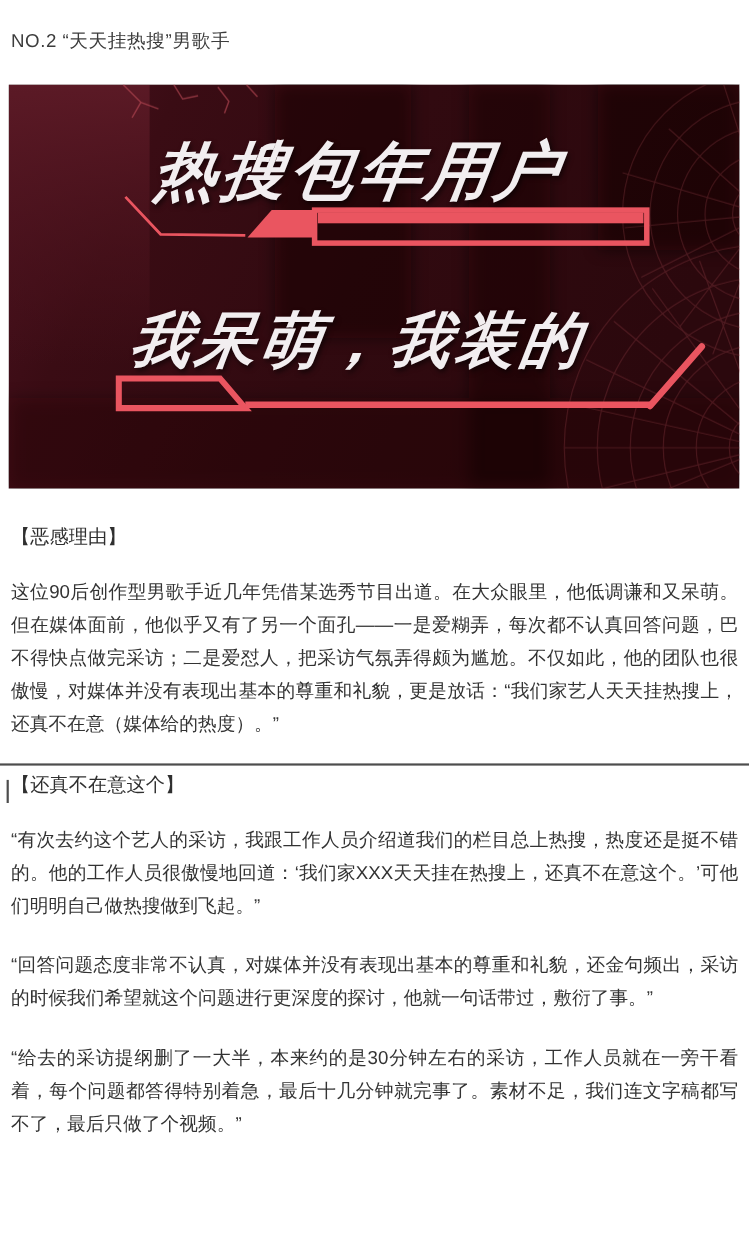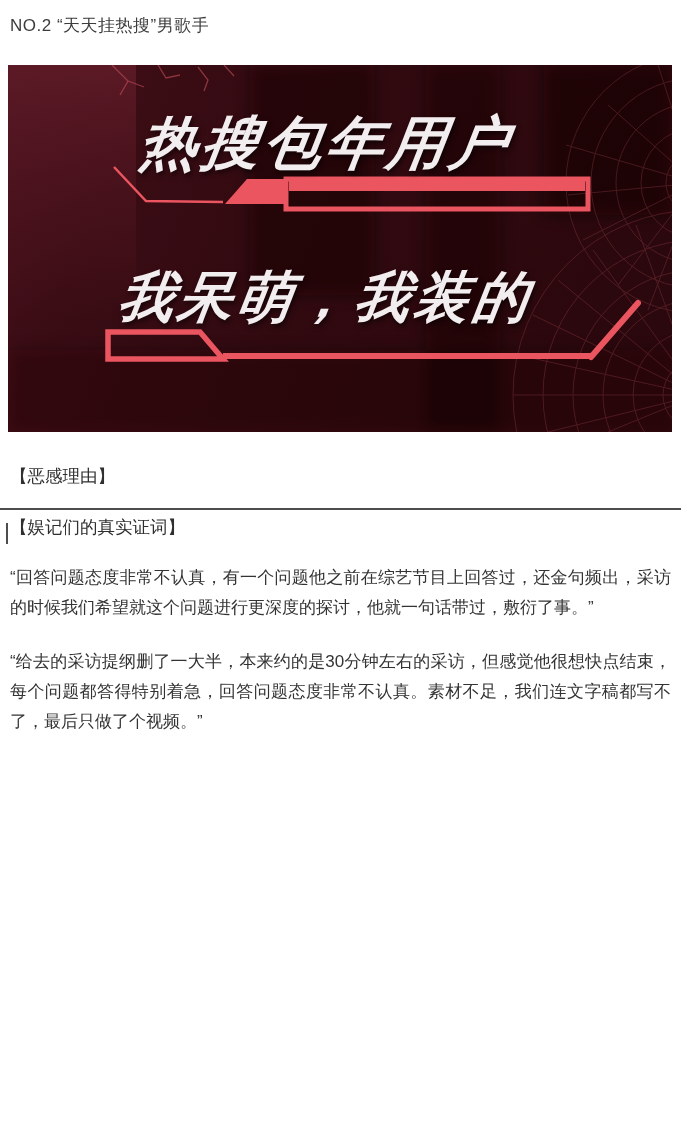--- a/index.html
+++ b/index.html
@@ -7,21 +7,21 @@
     width:681px;
     font-family:"Liberation Sans","DejaVu Sans",sans-serif;
     color:#333333;
   }
   .page-inner { padding:8px 10px 10px 10px; }
 
   .article-title {
     font-size:17px;
     font-weight:400;
     color:#3c3c3c;
-    margin:6px 0 0 0;
+    margin:18px 0 0 0;
     letter-spacing:0.5px;
   }
 
   
   .banner {
     position:relative;
     width:664px;
     height:367px;
     margin:28px 0 0 -2px;
     overflow:hidden;
@@ -148,24 +148,26 @@
         <path d="M583 292 L630 238" stroke-width="6" stroke-linecap="round"></path>
       </g>
     </svg>
 
     <div class="banner-text banner-line1">热搜包年用户</div>
     <div class="banner-text banner-line2">我呆萌，我装的</div>
   </div>
 
   <h2 class="section-heading">【恶感理由】</h2>
 
+  <p class="body-text">这位90后创作型男歌手近几年凭借某选秀节目出道。在大众眼里，他低调谦和又呆萌。但在媒体面前，他似乎又有了另一个面孔——一是爱糊弄，每次都不认真回答问题，巴不得快点做完采访；二是爱怼人，把采访气氛弄得颇为尴尬。不仅如此，他的团队也很傲慢，对媒体并没有表现出基本的尊重和礼貌，更是放话：“我们家艺人天天挂热搜上，还真不在意（媒体给的热度）。”</p>
 
   <div class="section-divider"></div>
 
   <div class="testimony-header-wrap">
     <span class="testimony-tick"></span>
-    <h2 class="section-heading">【娱记们的真实证词】</h2>
+    <h2 class="section-heading">【还真不在意这个】</h2>
   </div>
 
-  <p class="body-text">“回答问题态度非常不认真，有一个问题他之前在综艺节目上回答过，还金句频出，采访的时候我们希望就这个问题进行更深度的探讨，他就一句话带过，敷衍了事。”</p>
-  <p class="body-text">“给去的采访提纲删了一大半，本来约的是30分钟左右的采访，但感觉他很想快点结束，每个问题都答得特别着急，回答问题态度非常不认真。素材不足，我们连文字稿都写不了，最后只做了个视频。”</p>
+  <p class="body-text">“有次去约这个艺人的采访，我跟工作人员介绍道我们的栏目总上热搜，热度还是挺不错的。他的工作人员很傲慢地回道：‘我们家XXX天天挂在热搜上，还真不在意这个。’可他们明明自己做热搜做到飞起。”</p>
+  <p class="body-text">“回答问题态度非常不认真，对媒体并没有表现出基本的尊重和礼貌，还金句频出，采访的时候我们希望就这个问题进行更深度的探讨，他就一句话带过，敷衍了事。”</p>
+  <p class="body-text">“给去的采访提纲删了一大半，本来约的是30分钟左右的采访，工作人员就在一旁干看着，每个问题都答得特别着急，最后十几分钟就完事了。素材不足，我们连文字稿都写不了，最后只做了个视频。”</p>
 
 </div>
 
 </body></html>

